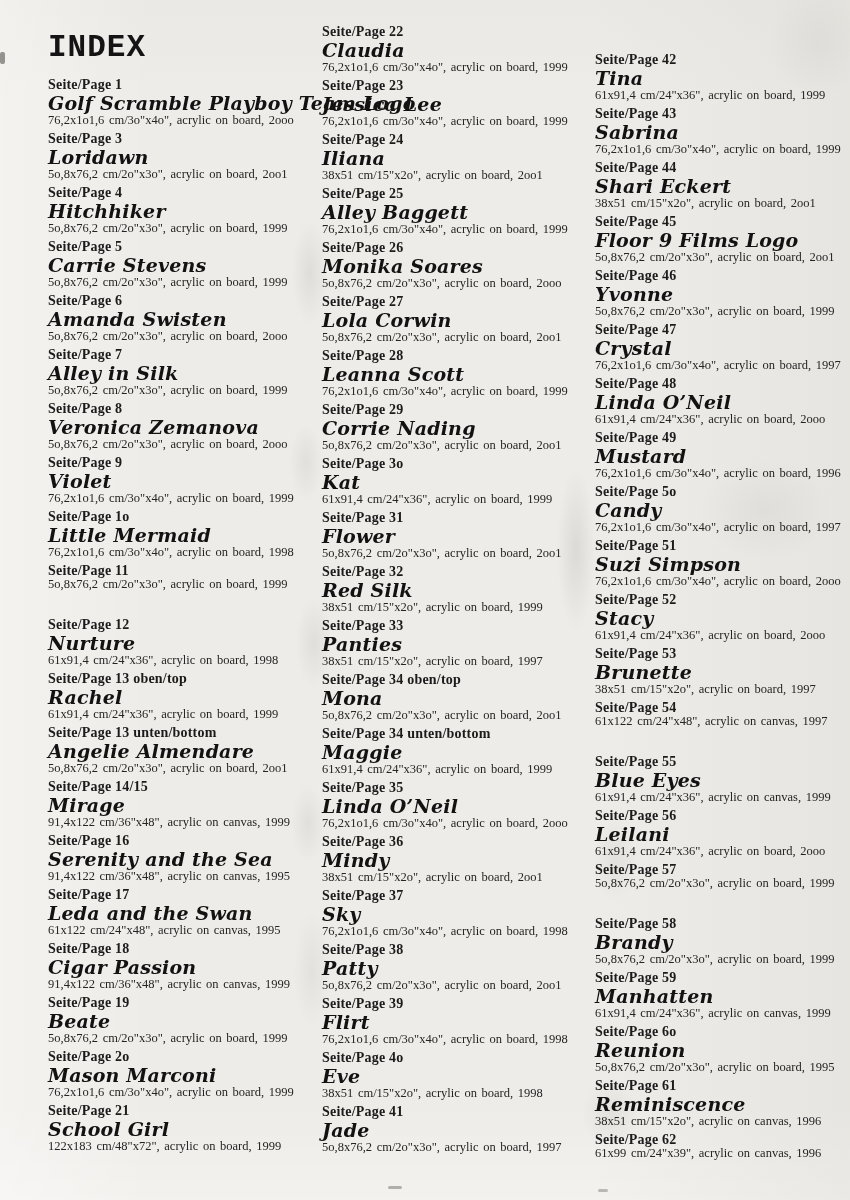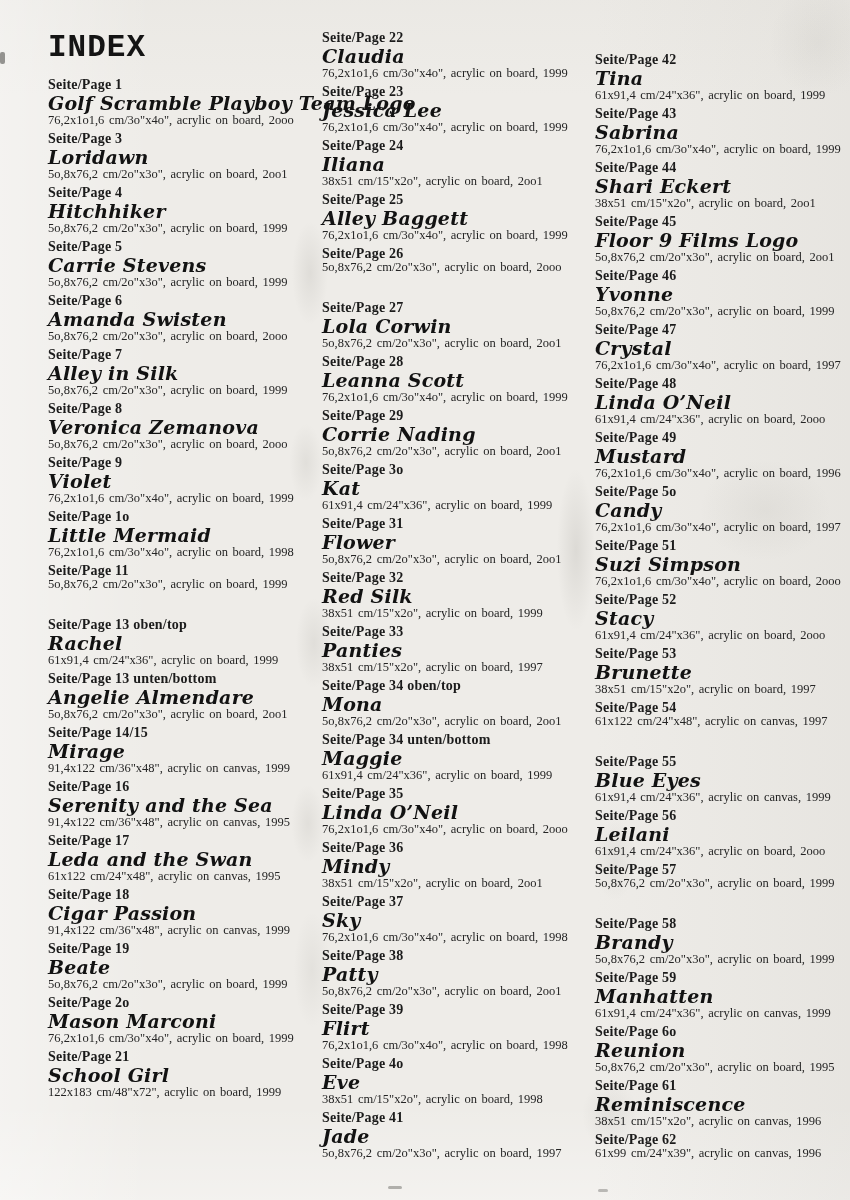--- a/index.html
+++ b/index.html
@@ -33,21 +33,21 @@
     background:radial-gradient(ellipse 50% 40% at 50% 50%, rgba(130,128,120,0.10), transparent 72%);}
   .smudge.s6{left:740px;top:0px;width:110px;height:140px;
     background:radial-gradient(ellipse 60% 55% at 70% 30%, rgba(135,133,125,0.08), transparent 72%);}
   .speck{position:absolute;background:rgba(70,70,66,0.55);pointer-events:none;}
   .speck.p1{left:0px;top:52px;width:5px;height:12px;border-radius:2px;}
   .speck.p2{left:388px;top:1186px;width:14px;height:3px;border-radius:2px;opacity:.7;}
   .speck.p3{left:598px;top:1189px;width:10px;height:3px;border-radius:2px;opacity:.6;}
 
   .col{position:absolute;white-space:nowrap;color:#1c1c1c;}
   .col1{left:48px;top:28px;width:268px;}
-  .col2{left:322px;top:30px;width:262px;}
+  .col2{left:322px;top:24px;width:262px;}
   .col3{left:595px;top:52px;width:252px;}
 
   h1.index-heading{
     margin:4px 0 13px 0;
     font-family:Liberation Mono, monospace;
     font-weight:bold;font-style:normal;
     font-size:31px;line-height:32px;letter-spacing:1px;
     color:#141414;
   }
   .entry{height:50px;margin-bottom:4px;}
@@ -137,20 +137,25 @@
     <div class="label">Seite/Page 1o</div>
     <div class="title">Little Mermaid</div>
     <div class="details">76,2x1o1,6 cm/3o"x4o", acrylic on board, 1998</div>
   </div>
 
   <div class="entry">
     <div class="label">Seite/Page 11</div>
     <div class="details">5o,8x76,2 cm/2o"x3o", acrylic on board, 1999</div>
   </div>
 
+  <div class="entry">
+    <div class="label">Seite/Page 12</div>
+    <div class="title">Nurture</div>
+    <div class="details">61x91,4 cm/24"x36", acrylic on board, 1998</div>
+  </div>
 
   <div class="entry">
     <div class="label">Seite/Page 13 oben/top</div>
     <div class="title">Rachel</div>
     <div class="details">61x91,4 cm/24"x36", acrylic on board, 1999</div>
   </div>
 
   <div class="entry">
     <div class="label">Seite/Page 13 unten/bottom</div>
     <div class="title">Angelie Almendare</div>
@@ -222,20 +227,21 @@
   </div>
 
   <div class="entry">
     <div class="label">Seite/Page 25</div>
     <div class="title">Alley Baggett</div>
     <div class="details">76,2x1o1,6 cm/3o"x4o", acrylic on board, 1999</div>
   </div>
 
   <div class="entry">
     <div class="label">Seite/Page 26</div>
+    <div class="title">Monika Soares</div>
     <div class="details">5o,8x76,2 cm/2o"x3o", acrylic on board, 2ooo</div>
   </div>
 
   <div class="entry">
     <div class="label">Seite/Page 27</div>
     <div class="title">Lola Corwin</div>
     <div class="details">5o,8x76,2 cm/2o"x3o", acrylic on board, 2oo1</div>
   </div>
 
   <div class="entry">

